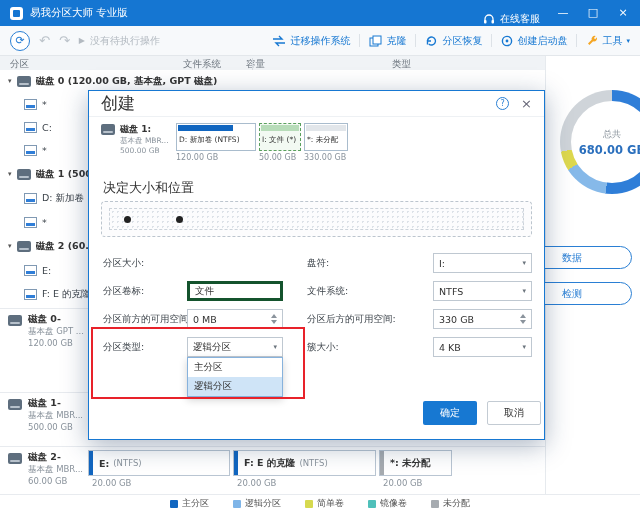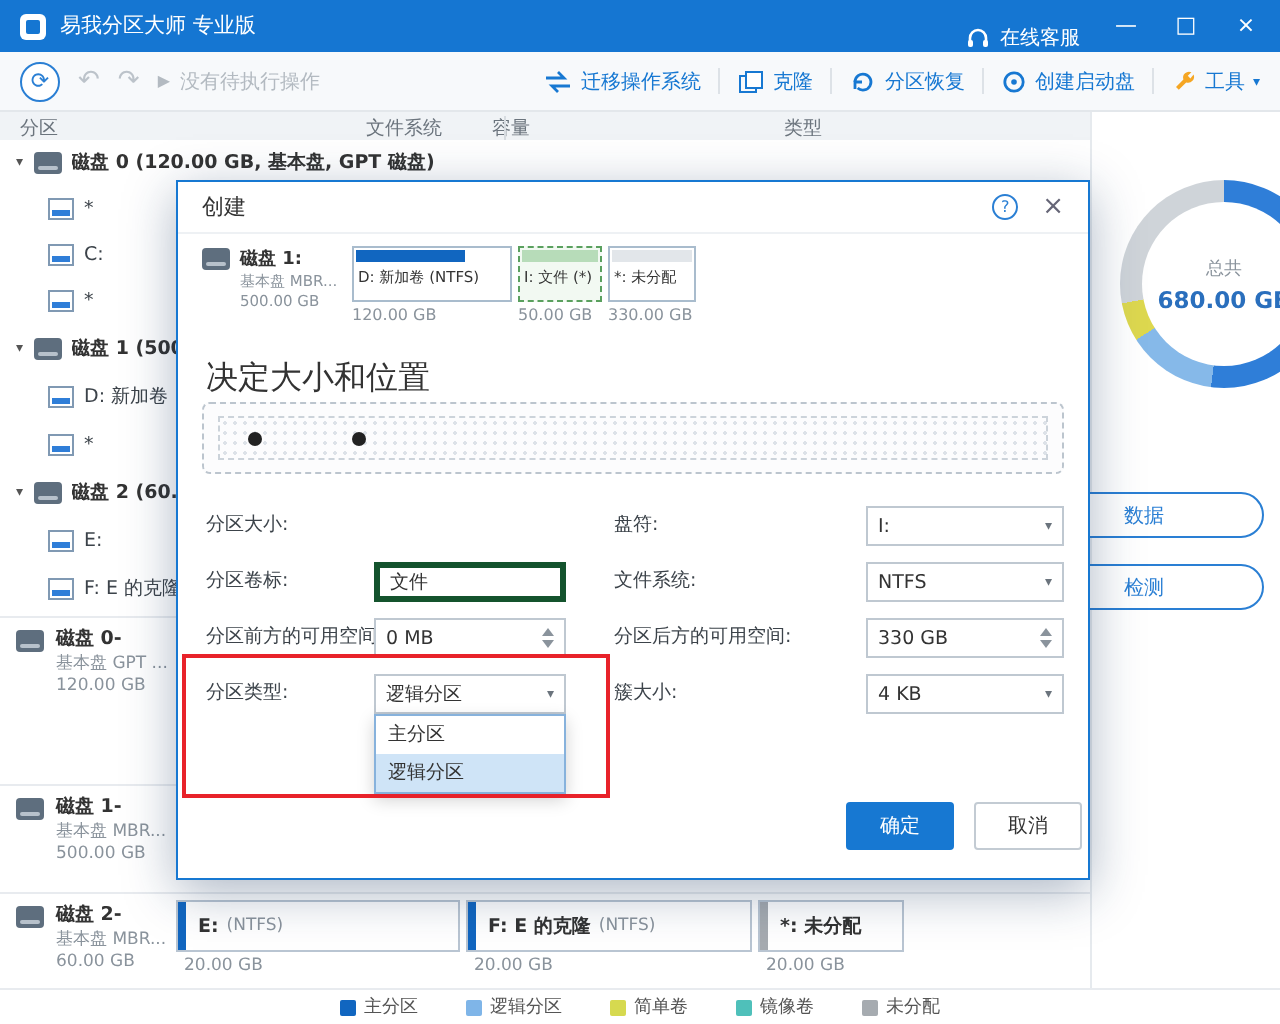--- a/index.html
+++ b/index.html
@@ -59,40 +59,40 @@
 .total-label{font-size:9px;color:#8a939c}
 .total-value{font-size:11.5px;font-weight:bold;color:#2a6fbd;white-space:nowrap}
 .pill{position:absolute;left:512px;width:120px;height:23px;border:1px solid #2a7fd4;border-radius:12px;color:#2a7fd4;font-size:10px;display:flex;align-items:center;justify-content:center;background:#fff;z-index:3;cursor:pointer}
 
 .footer{position:absolute;left:0;right:0;bottom:0;height:18px;background:#fff;border-top:1px solid #e8ebef;display:flex;align-items:center;justify-content:center;gap:24px;z-index:2}
 .lgi{display:flex;align-items:center;gap:4px;font-size:9px;color:#555}
 .sw{width:8px;height:8px;border-radius:1px;flex:none}
 
 .dialog{position:absolute;left:88px;top:90px;width:457px;height:350px;background:#fff;border:1px solid #1778d2;box-shadow:0 6px 24px rgba(20,50,90,.35);z-index:10}
 .dhead{height:26px;border-bottom:1px solid #eef1f4;display:flex;align-items:center;justify-content:space-between;padding:0 12px}
-.dtitle{font-size:11px;color:#333}
+.dtitle{font-size:17px;color:#333}
 .dicons{display:flex;align-items:center;gap:12px}
 .qmark{width:13px;height:13px;border:1px solid #2a7fd4;border-radius:50%;color:#2a7fd4;font-size:8px;display:flex;align-items:center;justify-content:center;cursor:pointer}
 .dclose{font-size:13px;color:#667;cursor:pointer}
 .strip{position:absolute;left:12px;top:32px;right:12px;height:46px;display:flex}
 .sdisk{width:75px;display:flex;gap:5px;flex:none}
 .sdisk .ico-disk{margin-top:1px}
 .sdname{font-weight:bold;font-size:9px;white-space:nowrap}
 .sdinfo{font-size:7.5px;color:#8a939c;white-space:nowrap;overflow:hidden;width:52px}
 .pcol{display:flex;flex-direction:column;margin-right:3px;cursor:pointer}
 .pbox{height:28px;border:1px solid #a9bccd;background:#fff;position:relative;padding:9px 2px 0}
 .pbox .bar{position:absolute;left:1px;right:1px;top:1px;height:6px}
 .pcol-d{width:80px}.pcol-i{width:42px}.pcol-u{width:44px}
 .pcol-d .bar{background:linear-gradient(to right,#1166c0 0 72%,#fff 72%)}
 .pcol-i .pbox{border:1px dashed #5aa05e;background:#f2f9f2}
 .pcol-i .bar{background:#b7dcb9}
 .pcol-u .bar{background:#e2e6ea}
 .plabel{font-size:7.5px;white-space:nowrap;overflow:hidden}
 .psize{font-size:8px;color:#8a939c;margin-top:2px;white-space:nowrap}
-.dsection{position:absolute;left:14px;top:88px;font-size:16px;color:#333}
+.dsection{position:absolute;left:14px;top:88px;font-size:13px;color:#333}
 .slider{position:absolute;left:12px;top:110px;width:431px;height:36px;border:1px dashed #bcc5ce;border-radius:4px;background:#fcfcfd}
 .slider-inner{position:absolute;left:7px;right:7px;top:6px;bottom:6px;border:1px dashed #ccd3da;background-image:radial-gradient(#dde2e8 1px,transparent 1px);background-size:5px 5px}
 .dot{position:absolute;width:7px;height:7px;border-radius:50%;background:#222;top:14px;cursor:ew-resize}
 .flabel{position:absolute;font-size:9.5px;color:#3c434a;line-height:20px;white-space:nowrap}
 .fctrl{position:absolute;height:20px;border:1px solid #bfc8d1;background:#fff;font-size:9.5px;display:flex;align-items:center;padding:0 5px;cursor:pointer}
 .fctrl .val{flex:1;white-space:nowrap;overflow:hidden}
 .spin{display:flex;flex-direction:column;gap:2px;margin-left:3px}
 .spin i{width:0;height:0;display:block}
 .spin .up{border-left:3px solid transparent;border-right:3px solid transparent;border-bottom:4px solid #8a939c}
 .spin .dn{border-left:3px solid transparent;border-right:3px solid transparent;border-top:4px solid #8a939c}

